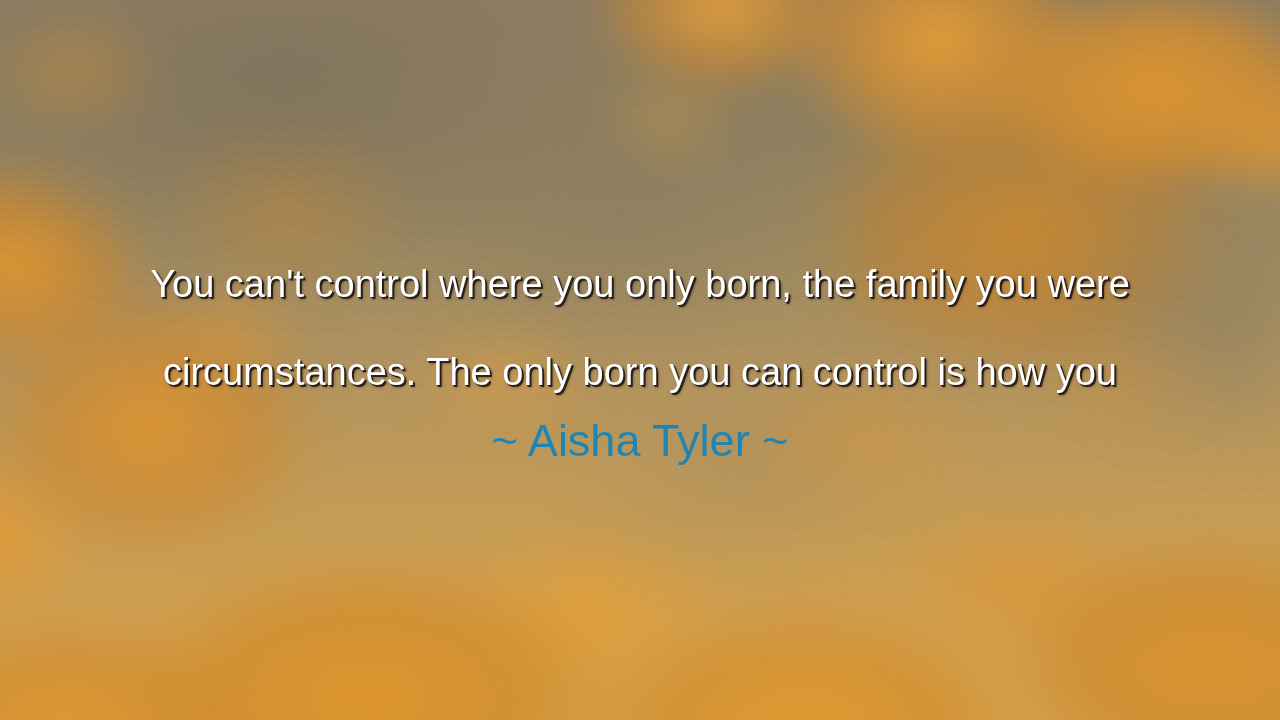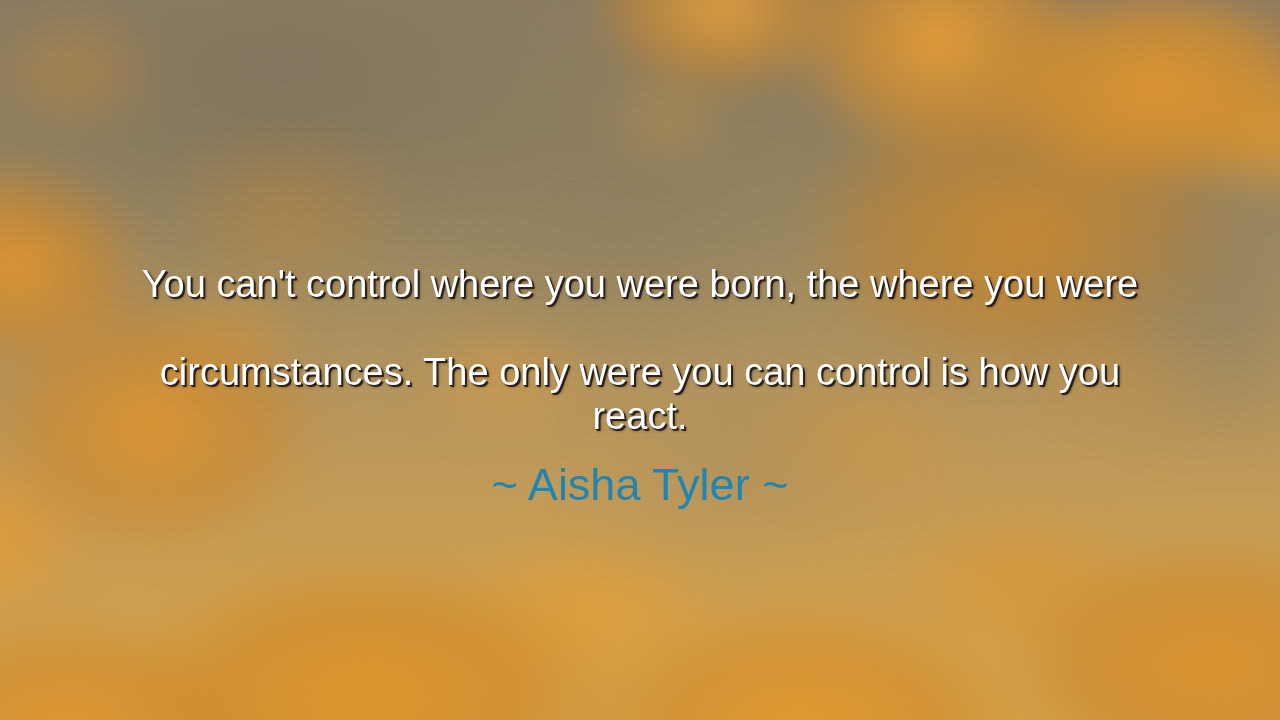--- a/index.html
+++ b/index.html
@@ -146,21 +146,20 @@
   <div class="sky"></div>
   <div class="clouds l1"></div>
   <div class="clouds l2"></div>
   <div class="clouds l3"></div>
   <div class="clouds l4"></div>
   <div class="sky-haze"></div>
   <div class="grain"></div>
 
   <div class="quote-block">
     <p class="quote-text">
-      <span>You can't control where you were born, the where you were</span><br>
+      <span>You can't control where you only born, the family you were</span><br>
       <br>
-      <span>circumstances. The only were you can control is how you</span><br>
-      <span>react.</span>
+      <span>circumstances. The only born you can control is how you</span><br>
     </p>
     <p class="attribution">~ Aisha Tyler ~</p>
   </div>
 
 </div>
 
 </body></html>

